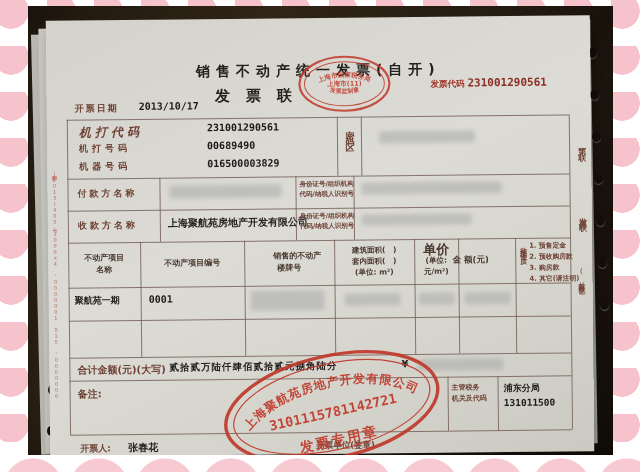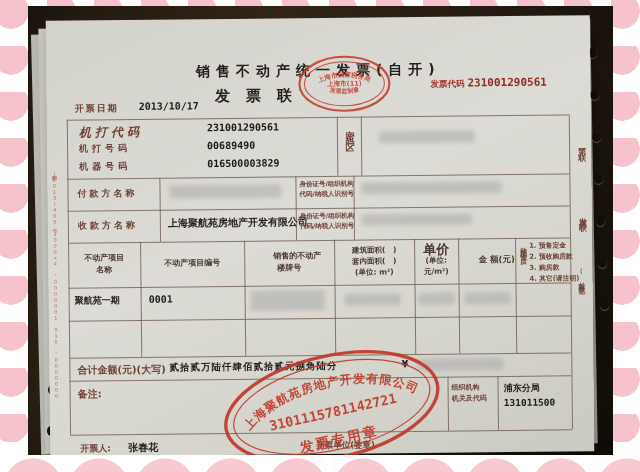--- a/index.html
+++ b/index.html
@@ -151,42 +151,42 @@
       <div class="cellc" style="left:20px;width:72px;top:244px;font-size:8px;">名称</div>
       <div class="cellc" style="left:92px;width:104px;top:238px;font-size:8px;">不动产项目编号</div>
       <div class="cellc" style="left:196px;width:90px;top:232px;font-size:8px;margin-left:8px;">销售的不动产</div>
       <div class="cellc" style="left:196px;width:90px;top:244px;font-size:8px;">楼牌号</div>
       <div class="cellc" style="left:286px;width:80px;top:227px;font-size:7.5px;">建筑面积(　)</div>
       <div class="cellc" style="left:286px;width:80px;top:238px;font-size:7.5px;">套内面积(　)</div>
       <div class="cellc" style="left:286px;width:80px;top:249px;font-size:7.5px;">(单位: m²)</div>
       <div class="cellc" style="left:366px;width:44px;top:227px;font-size:13px;">单价</div>
       <div class="cellc" style="left:366px;width:44px;top:238px;font-size:7.5px;">(单位:</div>
       <div class="cellc" style="left:366px;width:44px;top:249px;font-size:7.5px;">元/m²)</div>
-      <div class="cellc" style="left:420px;width:57px;top:238px;font-size:8.5px;">金 额(元)</div>
+      <div class="cellc" style="left:394px;width:57px;top:238px;font-size:8.5px;">金 额(元)</div>
 
       <div class="t vtext lab" style="left:470px;top:226px;font-size:7px;font-weight:bold;letter-spacing:3px;">款项性质</div>
       <div class="t lab" style="left:481px;top:225px;font-size:6.8px;font-weight:bold;">1. 预售定金</div>
       <div class="t lab" style="left:481px;top:236px;font-size:6.8px;font-weight:bold;">2. 预收购房款</div>
       <div class="t lab" style="left:481px;top:247px;font-size:6.8px;font-weight:bold;">3. 购房款</div>
       <div class="t lab" style="left:481px;top:258px;font-size:6.8px;font-weight:bold;">4. 其它(请注明)</div>
 
       <div class="t dark" style="left:26px;top:274px;font-size:9px;font-weight:bold;">聚航苑一期</div>
       <div class="t mono" style="left:100px;top:274px;font-size:10px;">0001</div>
       <div class="blur" style="left:202px;top:272px;width:74px;height:20px;"></div>
       <div class="blur" style="left:296px;top:276px;width:56px;height:12px;"></div>
       <div class="blur" style="left:370px;top:276px;width:36px;height:12px;"></div>
       <div class="blur" style="left:416px;top:276px;width:46px;height:12px;"></div>
 
       <div class="t lab" style="left:28px;top:343px;font-size:10px;font-weight:bold;">合计金额(元)(大写)</div>
       <div class="t dark" style="left:120px;top:342px;font-size:9.5px;font-weight:bold;letter-spacing:1px;">贰拾贰万陆仟肆佰贰拾贰元捌角陆分</div>
       <div class="t dark" style="left:352px;top:341px;font-size:10px;font-weight:bold;">¥</div>
       <div class="blur" style="left:368px;top:342px;width:86px;height:12px;"></div>
 
       <div class="t lab" style="left:28px;top:367px;font-size:10px;font-weight:bold;">备注:</div>
-      <div class="t lab" style="left:402px;top:366px;font-size:7px;font-weight:bold;">组织机构</div>
+      <div class="t lab" style="left:402px;top:366px;font-size:7px;font-weight:bold;">主管税务</div>
       <div class="t lab" style="left:402px;top:377px;font-size:7px;font-weight:bold;">机关及代码</div>
       <div class="t dark" style="left:454px;top:366px;font-size:9px;font-weight:bold;">浦东分局</div>
       <div class="t mono" style="left:454px;top:381px;font-size:9.5px;">131011500</div>
 
       <div class="t lab" style="left:30px;top:422px;font-size:9px;font-weight:bold;">开票人:</div>
       <div class="t dark" style="left:78px;top:421px;font-size:10px;font-weight:bold;">张春花</div>
       <div class="t lab" style="left:266px;top:422px;font-size:8.5px;font-weight:bold;">开票单位(签章)</div>
 
       <div class="t vtext lab" style="left:528px;top:126px;font-size:8px;font-weight:bold;letter-spacing:3px;">第一联</div>
       <div class="t vtext lab" style="left:528px;top:196px;font-size:8px;font-weight:bold;letter-spacing:3px;">发票联</div>

